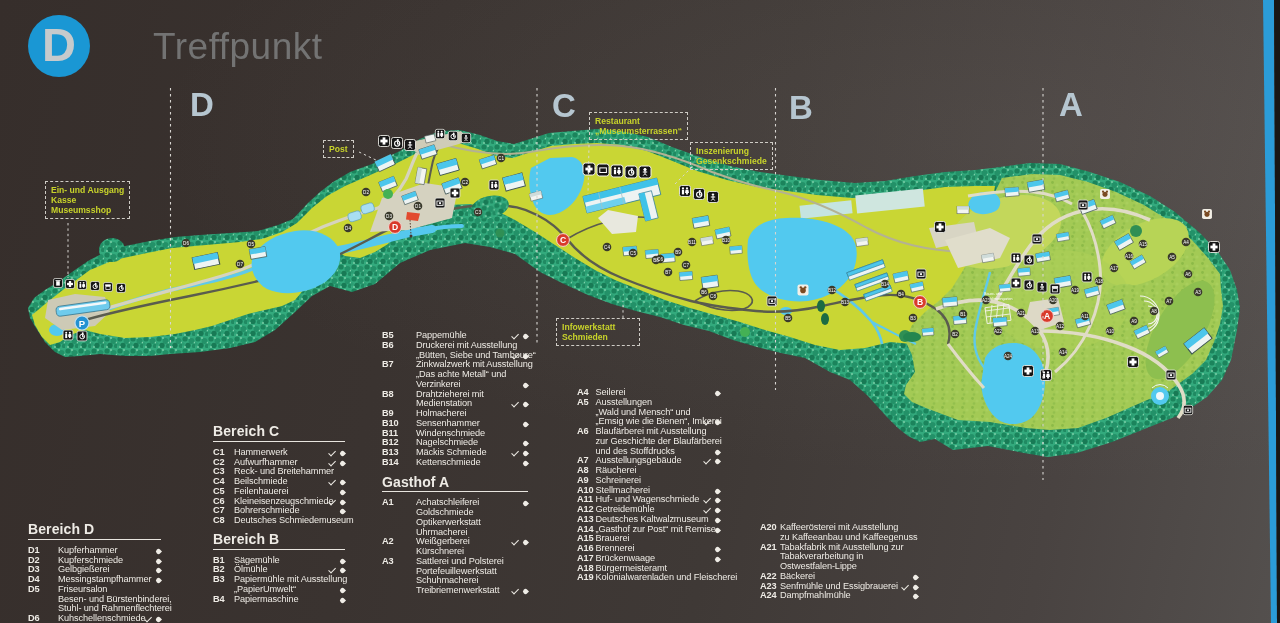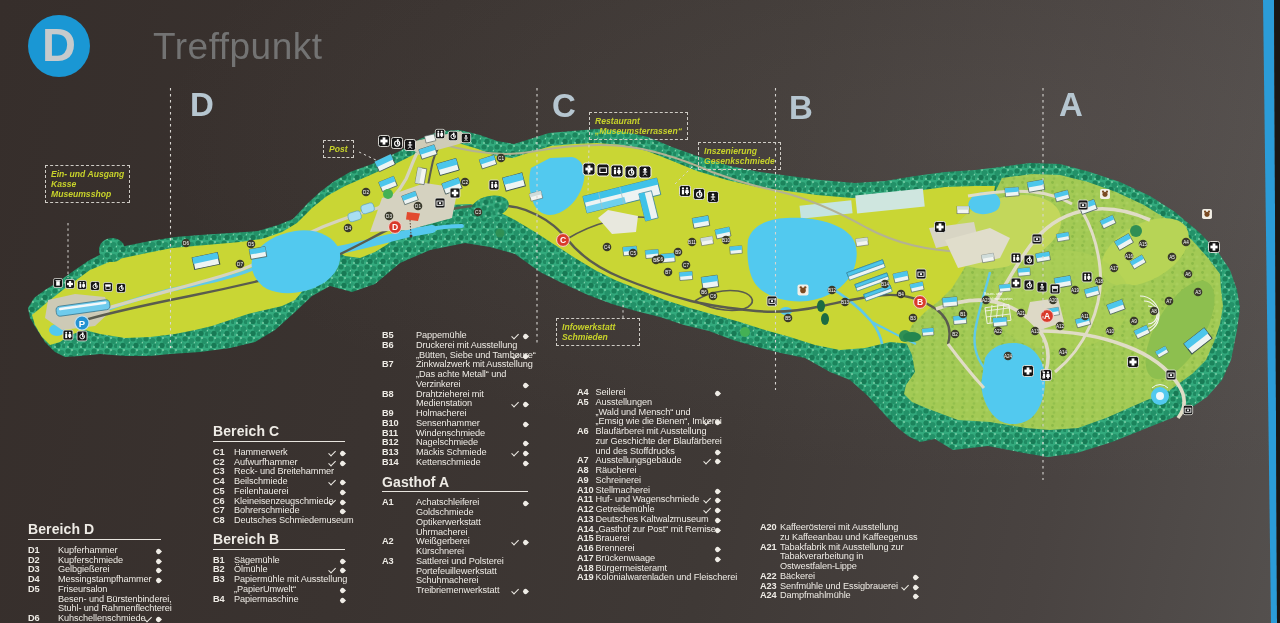--- a/index.html
+++ b/index.html
@@ -9,21 +9,21 @@
   radial-gradient(120% 95% at 82% 22%, rgba(118,112,108,0.22), rgba(0,0,0,0) 58%),
   linear-gradient(101deg, #362e2b 0%, #3a3330 32%, #3f3936 58%, #494341 82%, #54504e 100%);}
 .abs{position:absolute;}
 
 .circle{left:28px;top:15px;width:62px;height:62px;border-radius:50%;background:#1a97d4;
  color:#c6cacc;font-weight:bold;font-size:47px;text-align:center;line-height:60px;}
 .title{left:125px;top:26px;font-size:37px;color:#737373;letter-spacing:0.5px;margin-left:28px;}
 
 .zl{font-size:33px;font-weight:bold;color:#b6c6d0;}
 
-.lb{border:1.5px dashed #cfccc6;color:#c8d32b;font-weight:bold;font-size:8.6px;line-height:10px;padding:3px 5px;white-space:nowrap;font-style:italic;}
+.lb{border:1.5px dashed #cfccc6;color:#c8d32b;font-weight:bold;font-size:8.6px;line-height:10px;padding:3px 5px;white-space:nowrap;}
 
 .col{position:absolute;font-size:9.2px;line-height:9.75px;color:#eeebe5;letter-spacing:-0.1px;}
 .col .h{font-weight:bold;font-size:14px;letter-spacing:0.1px;}
 .col .hr{border:0;border-top:1.2px solid #e8e5df;margin:4px 0 6px 0;}
 .r{position:relative;white-space:nowrap;}
 .r b{display:inline-block;vertical-align:top;}
 .c1 .r b{width:30px;} .c2 .r b{width:21px;} .c3 .r b{width:34px;} .c4 .r b{width:18.5px;} .c5 .r b{width:20px;}
 .ic{position:absolute;right:0;top:1px;height:8px;}
 .dp{display:inline-block;width:5px;height:5px;background:#efece6;border-radius:0 50% 50% 50%;transform:rotate(135deg);margin-left:3px;}
 .ck{display:inline-block;width:6px;height:3px;border-left:1.4px solid #efece6;border-bottom:1.4px solid #efece6;transform:rotate(-45deg) translateY(-2px);}
@@ -550,27 +550,27 @@
 <div class="abs title">Treffpunkt</div>
 
 <div class="abs zl" style="left:190px;top:86px;">D</div>
 
 <div class="abs zl" style="left:552px;top:87px;">C</div>
 
 <div class="abs zl" style="left:789px;top:89px;">B</div>
 
 <div class="abs zl" style="left:1059px;top:86px;">A</div>
 
-<div class="abs lb" style="left:45px;top:165px;">Ein- und Ausgang<br>Kasse<br>Museumsshop</div>
+<div class="abs lb" style="left:45px;top:181px;">Ein- und Ausgang<br>Kasse<br>Museumsshop</div>
 
 <div class="abs lb" style="left:323px;top:140px;">Post</div>
 
 <div class="abs lb" style="left:589px;top:112px;">Restaurant<br>„Museumsterrassen“</div>
 
-<div class="abs lb" style="left:690px;top:142px;margin-left:8px;">Inszenierung<br>Gesenkschmiede</div>
+<div class="abs lb" style="left:690px;top:142px;">Inszenierung<br>Gesenkschmiede</div>
 
 <div class="abs lb" style="left:556px;top:318px;min-width:72px;">Infowerkstatt<br>Schmieden</div>
 
 <div class="col c1" style="left:28px;top:485px;width:133px;margin-top:40px;">
 <div class="h">Bereich D</div>
     <hr class="hr">
 <div class="r"><b>D1</b>Kupferhammer<span class="ic"><span class="dp"></span></span></div>
 <div class="r"><b>D2</b>Kupferschmiede<span class="ic"><span class="dp"></span></span></div>
 <div class="r"><b>D3</b>Gelbgießerei<span class="ic"><span class="dp"></span></span></div>
 <div class="r"><b>D4</b>Messingstampfhammer<span class="ic"><span class="dp"></span></span></div>

